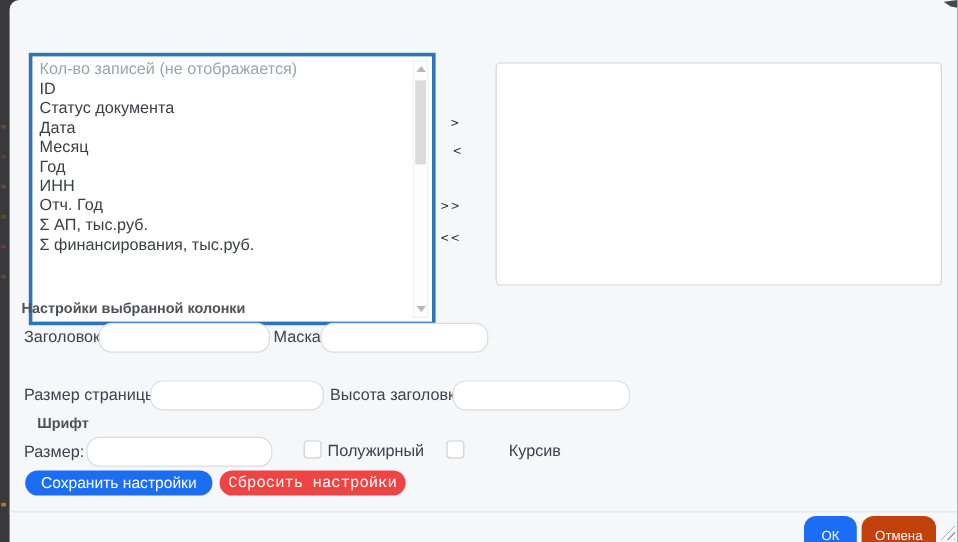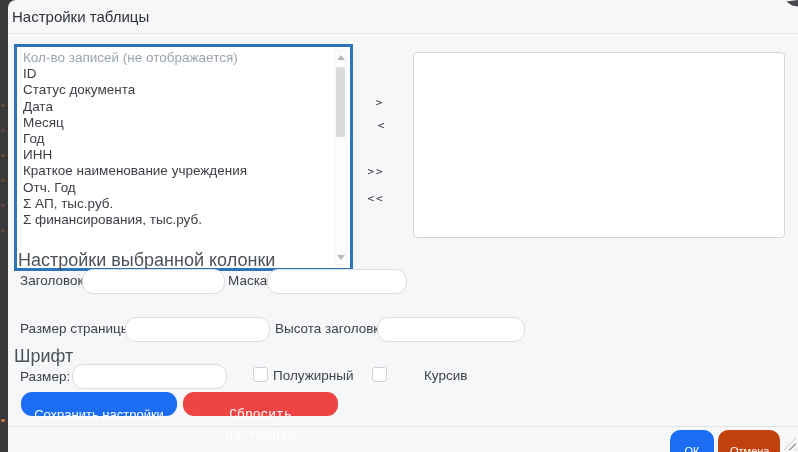--- a/index.html
+++ b/index.html
@@ -14,21 +14,21 @@
 
   .dialog{
     position:absolute;left:8px;top:0;width:790px;height:452px;
     background:#f6f7f9;border-top-left-radius:8px;
   }
   .title-bar{position:absolute;left:0;top:0;width:790px;height:34px;border-bottom:1px solid #e3e4e6;box-sizing:border-box;}
   .title{position:absolute;left:4px;top:8px;font-size:15px;color:#2f3237;}
 
   
   .list-left{
-    position:absolute;left:6px;top:44px;width:339px;height:227px;box-sizing:border-box;
+    position:absolute;left:16px;top:44px;width:339px;height:227px;box-sizing:border-box;
     background:#fff;border:3px solid #2e74ba;border-radius:0;
   }
   .list-items{position:absolute;left:4px;top:3px;right:19px;bottom:3px;overflow:hidden;}
   .list-item{font-size:13.5px;line-height:16.2px;color:#3a3f45;white-space:nowrap;padding-left:2px;}
   .list-item.muted{color:#9ba4ae;}
 
   
   .vscroll{position:absolute;top:3px;right:3px;bottom:3px;width:13px;background:#fdfdfd;border:1px solid #f0f1f2;box-sizing:border-box;}
   .varrow{position:absolute;left:50%;transform:translateX(-50%);width:0;height:0;border-left:4px solid transparent;border-right:4px solid transparent;}
   .varrow.up{top:4px;border-bottom:5px solid #b7b9bb;}
@@ -42,32 +42,32 @@
   }
 
   
   .tbtn{
     position:absolute;width:24px;height:15px;text-align:center;
     font-size:11px;color:#2f3338;background:transparent;border:none;padding:0;
     font-family:"DejaVu Sans Mono",monospace;cursor:default;
   }
   .tbtn.dbl{letter-spacing:2px;}
 
-  .section-h{position:absolute;font-size:18px;font-weight:normal;color:#4d5258;}
+  .section-h{position:absolute;font-size:12px;font-weight:bold;color:#4d5258;}
   .lbl{position:absolute;font-size:13.5px;color:#3e4349;}
   .inp{
     position:absolute;height:25px;box-sizing:border-box;background:#fff;
     border:1px solid #d9dce1;border-radius:11px;padding:0 9px;
     font-size:13px;color:#333;outline:none;font-family:inherit;
   }
   .cb{position:absolute;width:15px;height:15px;box-sizing:border-box;background:#fff;border:1px solid #cdd2d8;border-radius:3px;}
 
   .pill{
     position:absolute;height:21px;line-height:21px;border:none;border-radius:11px;
-    color:#fff;font-size:13px;text-align:center;padding:12px;font-family:inherit;cursor:default;
+    color:#fff;font-size:13px;text-align:center;padding:0;font-family:inherit;cursor:default;
   }
   .pill.blue{background:#1b6ef3;}
   .pill.gray{background:#ef4444;font-family:Liberation Mono, monospace;}
 
   .footer-divider{position:absolute;left:0;top:426px;width:790px;height:1px;background:#e3e4e6;}
   .pill.small{height:34px;line-height:19px;border-radius:10px;font-size:11px;}
   .pill.gray2{background:#c2410c;}
 
   .resize-grip{
     position:absolute;right:2px;bottom:2px;width:12px;height:12px;
@@ -88,34 +88,30 @@
   <div class="edge-mark" style="top:154px;background:#8a5a3a;"></div>
   <div class="edge-mark" style="top:179px;background:#7a5a2a;"></div>
   <div class="edge-mark" style="top:204px;background:#8a4a3a;"></div>
   <div class="edge-mark" style="top:229px;background:#7a5a3a;"></div>
   <div class="edge-mark" style="top:419px;background:#c7793e;opacity:.9;"></div>
 </div>
 
 <div class="dialog">
   <div class="cursor-artifact"></div>
 
-  <div class="title-bar">
-    <div class="title">Настройки таблицы</div>
-  </div>
 
   <div class="list-left">
     <div class="list-items">
       <div class="list-item muted">Кол-во записей (не отображается)</div>
       <div class="list-item">ID</div>
       <div class="list-item">Статус документа</div>
       <div class="list-item">Дата</div>
       <div class="list-item">Месяц</div>
       <div class="list-item">Год</div>
       <div class="list-item">ИНН</div>
-      <div class="list-item">Краткое наименование учреждения</div>
       <div class="list-item">Отч. Год</div>
       <div class="list-item">Σ АП, тыс.руб.</div>
       <div class="list-item">Σ финансирования, тыс.руб.</div>
     </div>
     <div class="vscroll">
       <div class="varrow up"></div>
       <div class="vthumb"></div>
       <div class="varrow down"></div>
     </div>
   </div>
@@ -131,21 +127,21 @@
   <div class="lbl" style="left:12px;top:273px;">Заголовок:</div>
   <input class="inp" style="left: 74px; top: 269px; width: 143px;" value="">
   <div class="lbl" style="left:220px;top:273px;">Маска:</div>
   <input class="inp" style="left: 259px; top: 269px; width: 140px;" value="">
 
   <div class="lbl" style="left:12px;top:321px;">Размер страницы:</div>
   <input class="inp" style="left: 117px; top: 317px; width: 145px;" value="">
   <div class="lbl" style="left:267px;top:321px;">Высота заголовка:</div>
   <input class="inp" style="left: 369px; top: 317px; width: 148px;" value="">
 
-  <div class="section-h" style="left:6px;top:346px;">Шрифт</div>
+  <div class="section-h" style="left:23px;top:346px;">Шрифт</div>
   <div class="lbl" style="left:12px;top:369px;">Размер:</div>
   <input class="inp" style="left: 64px; top: 364px; width: 155px;" value="">
   <div class="cb" style="left:245px;top:367px;"></div>
   <div class="lbl" style="left:265px;top:368px;">Полужирный</div>
   <div class="cb" style="left:364px;top:367px;"></div>
   <div class="lbl" style="left:384px;top:368px;margin-left:32px;">Курсив</div>
 
   <button class="pill blue" style="left:13px;top:392px;width:156px;">Сохранить настройки</button>
   <button class="pill gray" style="left:175px;top:392px;width:155px;">Сбросить настройки</button>
 

